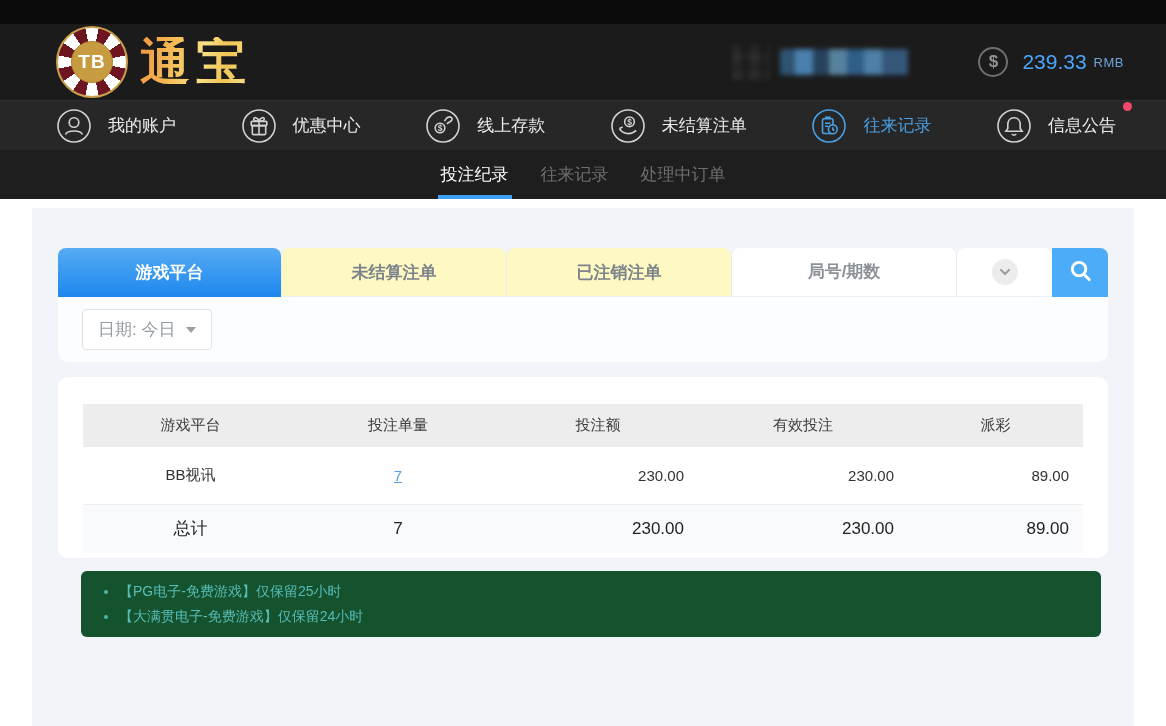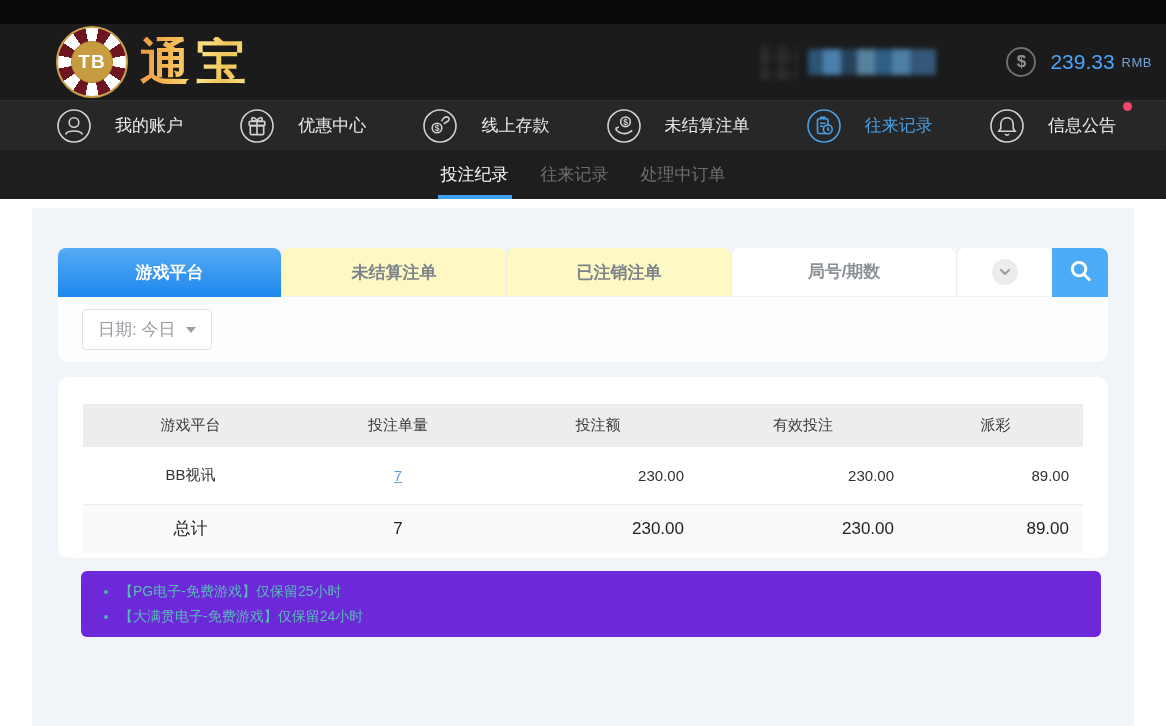--- a/index.html
+++ b/index.html
@@ -1,21 +1,21 @@
 <!DOCTYPE html>
 <html><head>
 <meta charset="utf-8">
 <style>
   * { box-sizing: border-box; margin: 0; padding: 0; }
   html,body { width:1166px; height:726px; overflow:hidden; background:#fff;
     font-family:"Liberation Sans","DejaVu Sans",sans-serif; }
 
   
   .topstrip { height:24px; background:#0a0a0a; }
-  .header { height:76px; background:#1b1b1b; display:flex; align-items:center; padding:0 14px 0 56px; }
+  .header { height:76px; background:#1b1b1b; display:flex; align-items:center; padding:0 42px 0 56px; }
   .chip { position:relative; width:72px; height:72px; border-radius:50%; flex:0 0 auto;
     border:2px solid #c9a14e;
     background:conic-gradient(from -11.25deg,
       #fff 0 22.5deg,#6d1520 0 45deg,#fff 0 67.5deg,#6d1520 0 90deg,
       #fff 0 112.5deg,#6d1520 0 135deg,#fff 0 157.5deg,#6d1520 0 180deg,
       #fff 0 202.5deg,#6d1520 0 225deg,#fff 0 247.5deg,#6d1520 0 270deg,
       #fff 0 292.5deg,#6d1520 0 315deg,#fff 0 337.5deg,#6d1520 0 360deg); }
   .chip-center { position:absolute; inset:13px; background:#c79b3f; border:1px solid #b0872e;
     border-radius:50%; display:flex; align-items:center; justify-content:center;
     color:#fff; font-size:19px; font-weight:bold; letter-spacing:1px; }
@@ -34,21 +34,21 @@
   .balance { display:flex; align-items:center; }
   .dollar-circle { width:30px; height:30px; border:2px solid #6f6f6f; border-radius:50%;
     display:flex; align-items:center; justify-content:center; color:#919191;
     font-size:17px; font-weight:bold; }
   .balance-amount { margin-left:14px; font-size:21px; font-weight:500; color:#4ca5f9; }
   .balance-currency { margin-left:7px; font-size:13px; color:#6fa3d6; letter-spacing:.5px; }
 
   
   .nav { height:50px; background:#272727; display:flex; align-items:center;
     justify-content:space-between; padding:0 50px 0 56px; border-top:1px solid #2e2e2e; }
-  .nav-item { position:relative; display:flex; align-items:center; gap:23px; color:#ededed;
+  .nav-item { position:relative; display:flex; align-items:center; gap:16px; color:#ededed;
     font-size:17px; cursor:pointer; }
   .nav-item .nav-ic { color:#d2d2d2; display:flex; }
   .nav-item.active { color:#4aa0e4; }
   .nav-item.active .nav-ic { color:#4aa0e4; }
   .nav-ic svg { width:36px; height:36px; }
   .nav-dot { position:absolute; top:-6px; right:-16px; width:9px; height:9px;
     border-radius:50%; background:#f3476b; }
 
   
   .subnav { height:49px; background:#1e1e1e; display:flex; justify-content:center; gap:32px; }
@@ -97,21 +97,21 @@
   .card { margin:15px 26px 0; background:#fff; border-radius:10px; padding:27px 25px 5px; }
   table { width:100%; border-collapse:collapse; }
   thead th { background:#ededee; height:43px; font-size:15px; font-weight:400; color:#3c3c3c; }
   .row-data td { height:57px; font-size:15px; color:#333; border-bottom:1px solid #ededed; }
   .row-total td { height:49px; background:#f8fafb; font-size:17px; color:#1f1f1f; font-weight:500; }
   .c-center { text-align:center; }
   .c-num { text-align:right; padding-right:14px; }
   .count-link { color:#55a1e8; text-decoration:underline; cursor:pointer; }
 
   
-  .notes { margin:13px 33px 0 49px; background:#6d28d9; border-radius:6px;
+  .notes { margin:13px 33px 0 49px; background:#14532d; border-radius:6px;
     padding:8px 20px 8px 38px; }
   .notes li { color:#58bcb7; font-size:14px; line-height:25px; }
   .notes li::marker { color:#4db6ac; }
 </style>
 </head>
 <body>
 
 <div class="topstrip"></div>
 <div class="header">
   <div class="chip">

